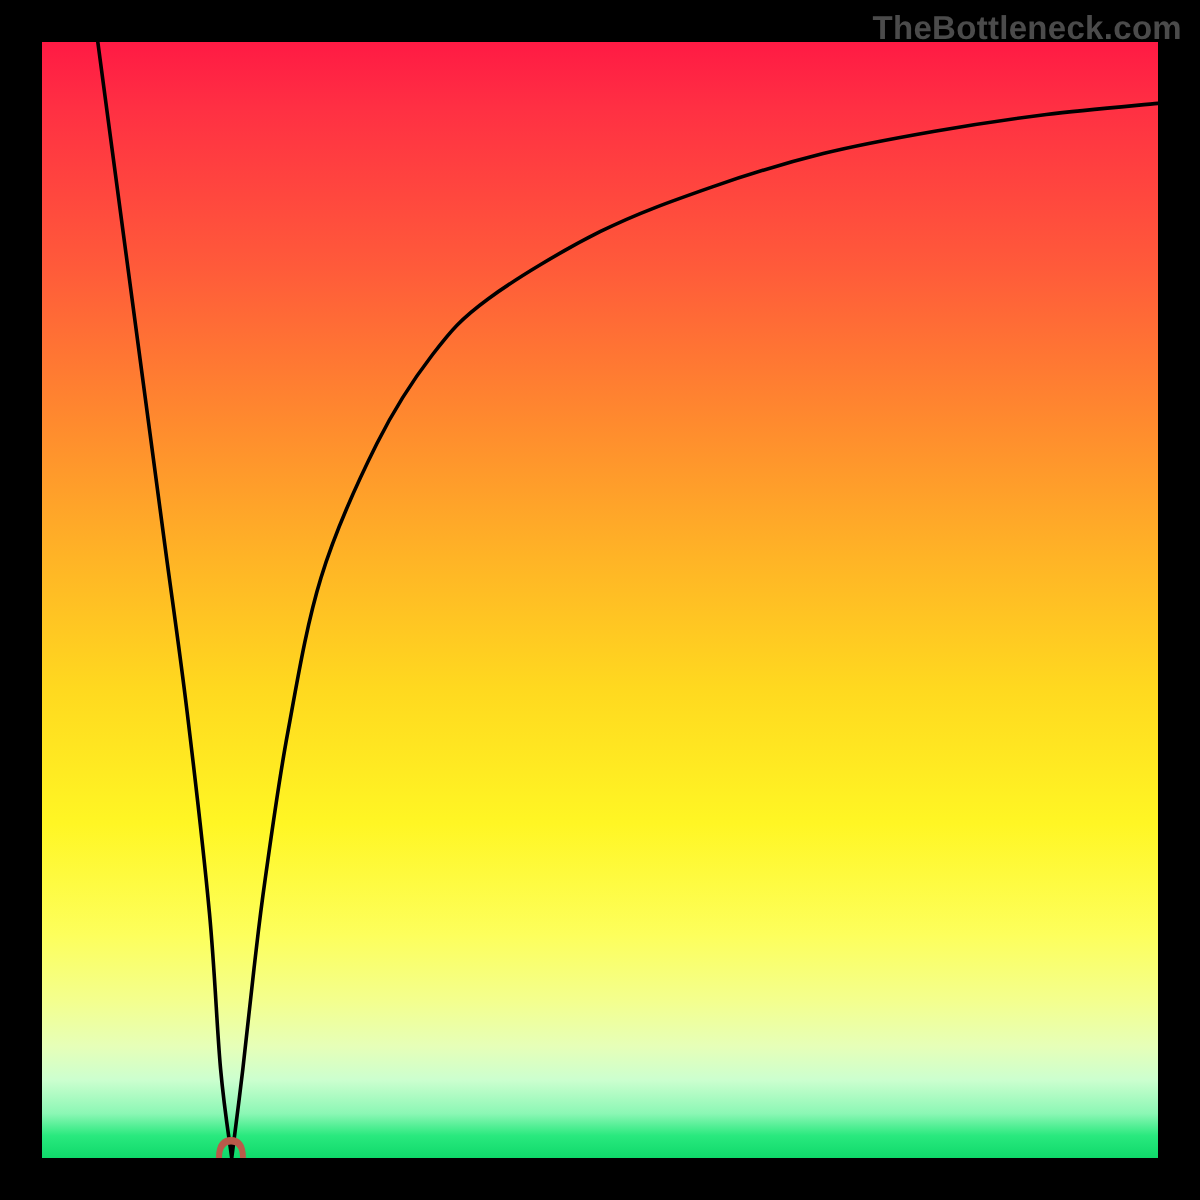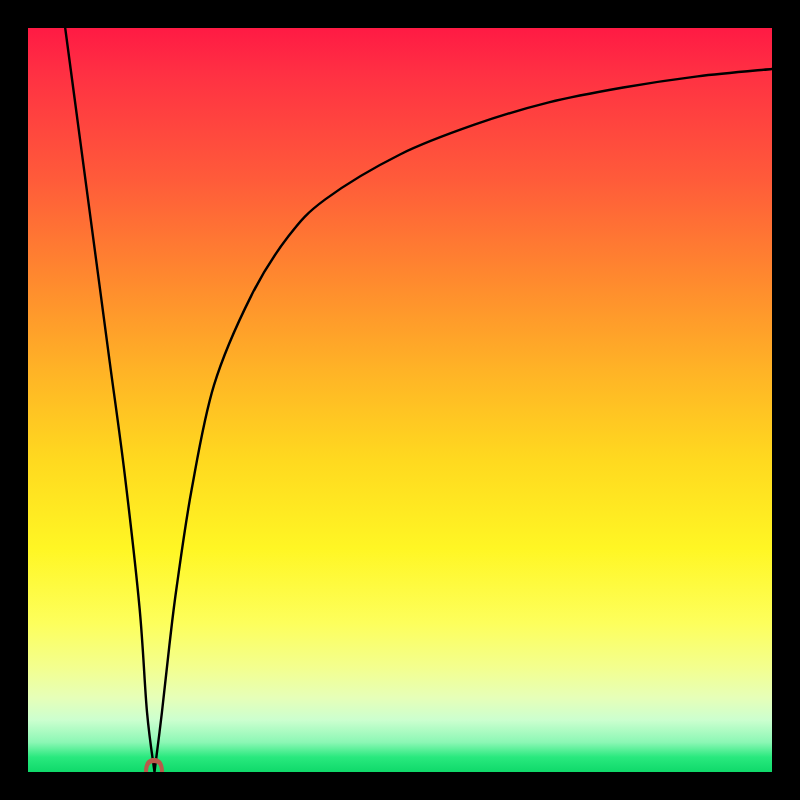--- a/index.html
+++ b/index.html
@@ -91,14 +91,15 @@
 
     <div class="bump" id="bump" style="left: 126.48px;">
       <svg viewBox="0 0 24 16" width="24" height="16">
         <path id="bump-path" d="M2,16 C2,6 6,2 12,2 C18,2 22,6 22,16
                  L18,16 C18,10 16,7 12,7 C8,7 6,10 6,16 Z" fill="#b95a4a"></path>
       </svg>
     </div>
 
   </div>
 
+  <div class="watermark">TheBottleneck.com</div>
 
 </div>
 
 </body></html>

